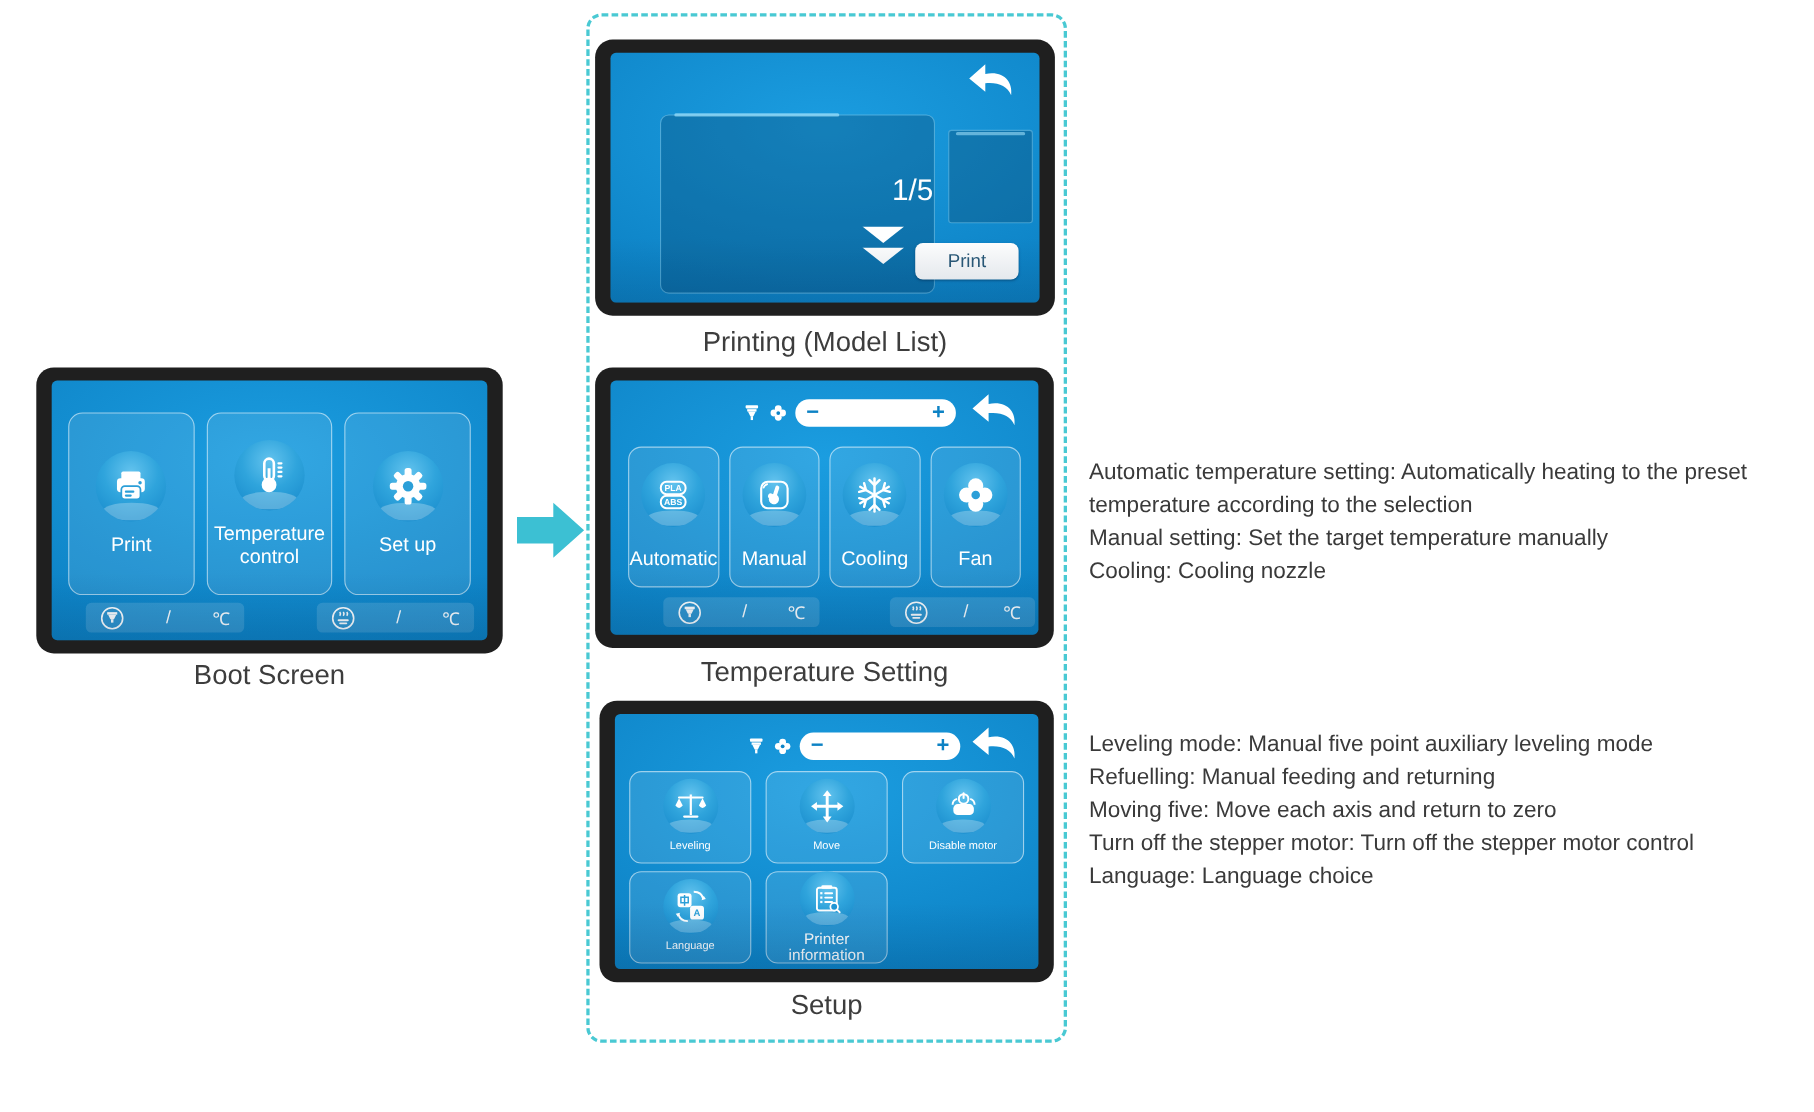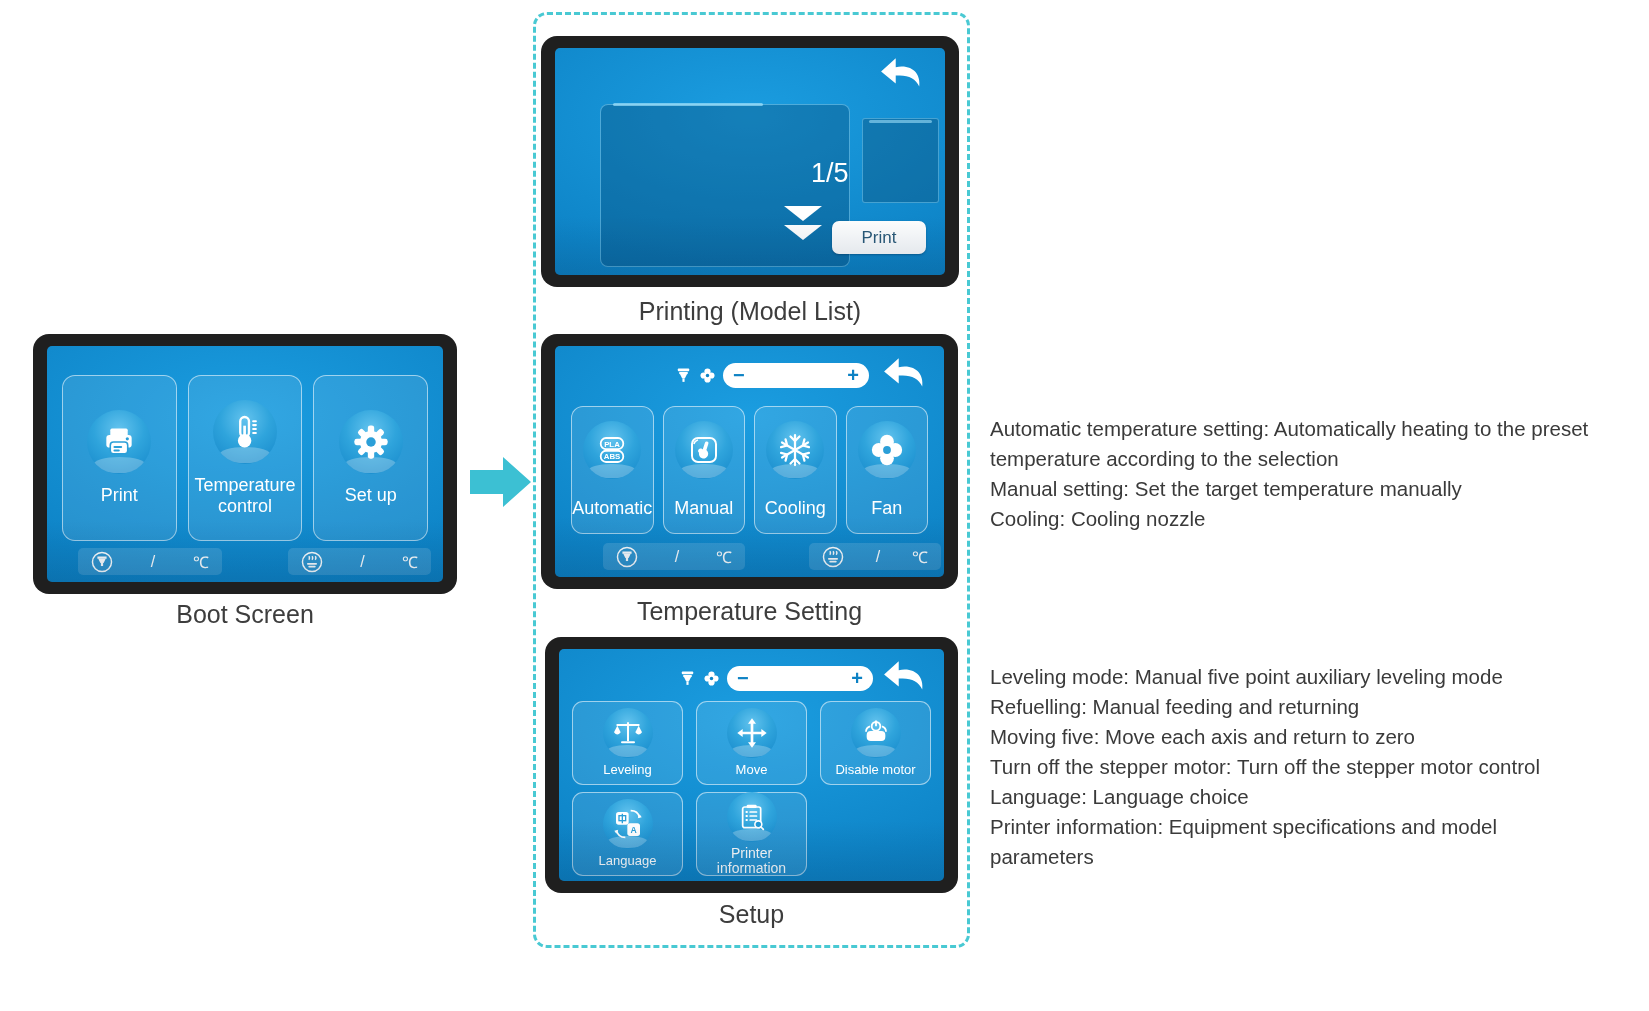--- a/index.html
+++ b/index.html
@@ -77,21 +77,21 @@
     box-shadow:0 1px 2px rgba(0,30,60,.35);
   }
   
   .temp-tiles{position:absolute;left:16px;right:16px;top:60px;height:128px;display:flex;gap:9px;}
   .tile-temp{gap:19px;border-radius:12px;}
   .setup-grid{
     position:absolute;left:13px;right:13px;top:52px;display:grid;
     grid-template-columns:repeat(3,1fr);column-gap:13px;row-gap:7px;
   }
   .tile-setup{height:84px;gap:4px;border-radius:11px;}
-  .tile-setup .tile-label{font-size:13px;line-height:16px;}
+  .tile-setup .tile-label{font-size:10px;line-height:16px;}
   .boot-tiles{position:absolute;left:15px;right:15px;top:29px;height:166px;display:flex;gap:11px;}
   
   .caption{position:absolute;text-align:center;color:#3d3d3d;font-size:25px;}
   .notes{position:absolute;width:600px;color:#3a3a3a;font-size:20.5px;line-height:30px;}
   .dashed-box{
     position:absolute;left:533px;top:12px;width:437px;height:936px;box-sizing:border-box;
     border:3px dashed #49c9d3;border-radius:14px;
   }
   .flow-arrow{position:absolute;left:470px;top:456px;}
 </style>
@@ -440,14 +440,13 @@
   <div>Manual setting: Set the target temperature manually</div>
   <div>Cooling: Cooling nozzle</div>
 </div>
 
 <div class="notes" style="left:990px;top:662px;">
   <div>Leveling mode: Manual five point auxiliary leveling mode</div>
   <div>Refuelling: Manual feeding and returning</div>
   <div>Moving five: Move each axis and return to zero</div>
   <div>Turn off the stepper motor: Turn off the stepper motor control</div>
   <div>Language: Language choice</div>
-  <div>Printer information: Equipment specifications and model parameters</div>
 </div>
 
 </body></html>

